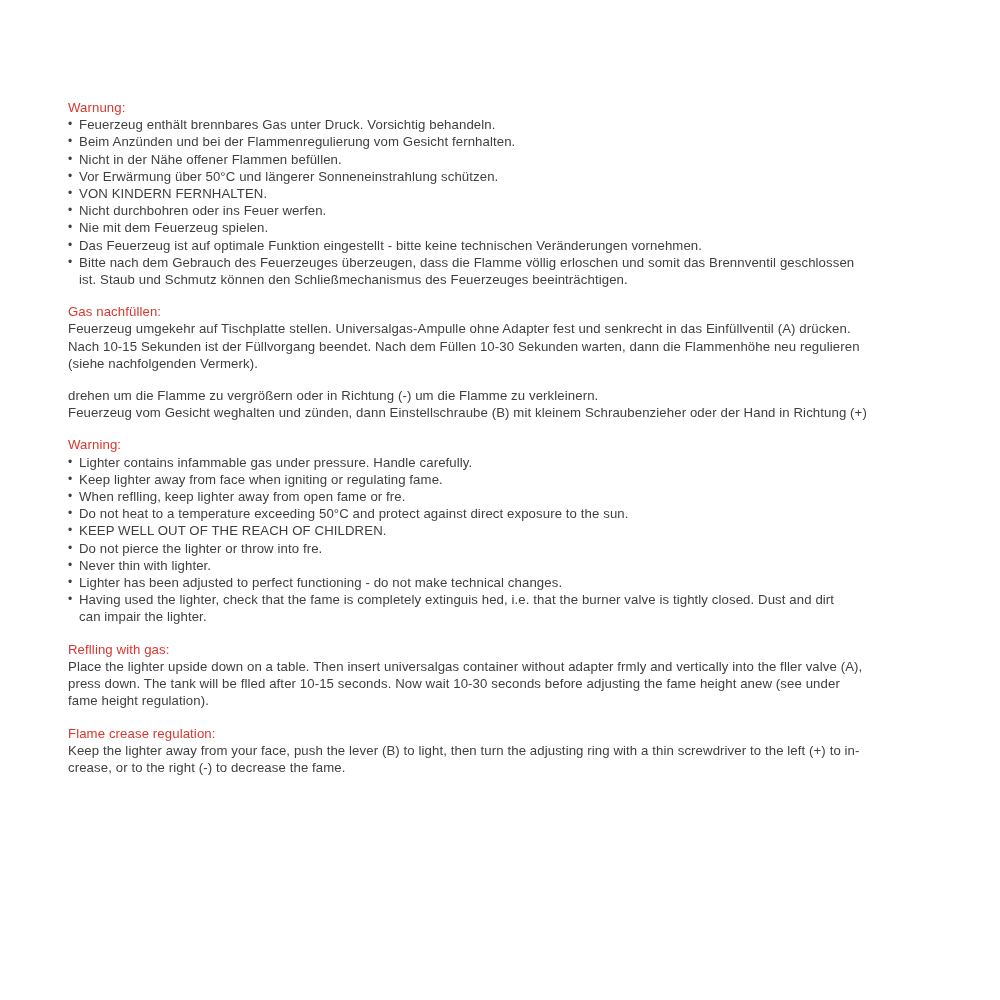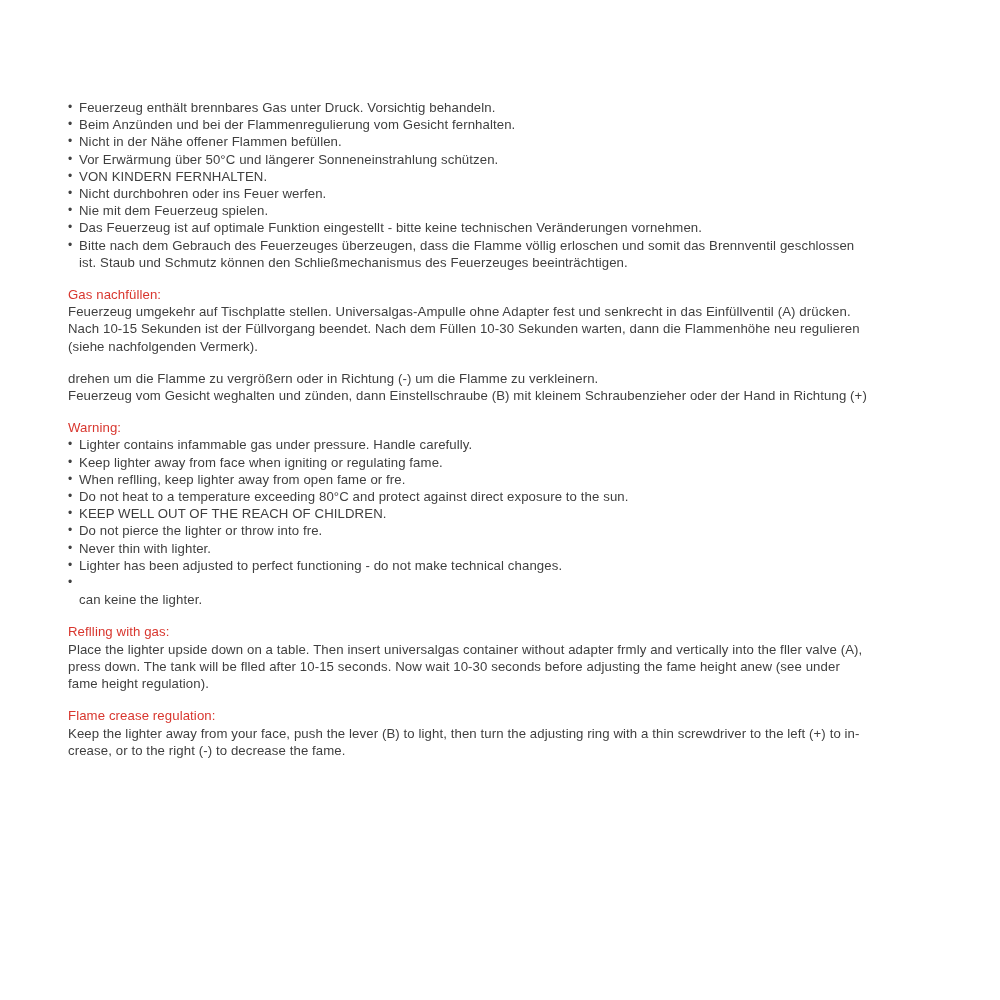--- a/index.html
+++ b/index.html
@@ -45,20 +45,21 @@
   }
   .cont-line {
     padding-left: 11px;
   }
 </style>
 </head>
 <body>
 
 <main id="sheet">
     <section class="section">
+      <div class="section-heading">Warnung:</div>
       <div class="bullet-line">
         <span class="bullet-glyph">•</span>
         <span>Feuerzeug enthält brennbares Gas unter Druck. Vorsichtig behandeln.</span>
       </div>
       <div class="bullet-line">
         <span class="bullet-glyph">•</span>
         <span>Beim Anzünden und bei der Flammenregulierung vom Gesicht fernhalten.</span>
       </div>
       <div class="bullet-line">
         <span class="bullet-glyph">•</span>
@@ -109,42 +110,43 @@
       <div class="bullet-line">
         <span class="bullet-glyph">•</span>
         <span>Keep lighter away from face when igniting or regulating fame.</span>
       </div>
       <div class="bullet-line">
         <span class="bullet-glyph">•</span>
         <span>When reflling, keep lighter away from open fame or fre.</span>
       </div>
       <div class="bullet-line">
         <span class="bullet-glyph">•</span>
-        <span>Do not heat to a temperature exceeding 80°C and protect against direct exposure to the sun.</span>
+        <span>Do not heat to a temperature exceeding 50°C and protect against direct exposure to the sun.</span>
       </div>
       <div class="bullet-line">
         <span class="bullet-glyph">•</span>
         <span>KEEP WELL OUT OF THE REACH OF CHILDREN.</span>
       </div>
       <div class="bullet-line">
         <span class="bullet-glyph">•</span>
         <span>Do not pierce the lighter or throw into fre.</span>
       </div>
       <div class="bullet-line">
         <span class="bullet-glyph">•</span>
         <span>Never thin with lighter.</span>
       </div>
       <div class="bullet-line">
         <span class="bullet-glyph">•</span>
         <span>Lighter has been adjusted to perfect functioning - do not make technical changes.</span>
       </div>
       <div class="bullet-line">
         <span class="bullet-glyph">•</span>
+        <span>Having used the lighter, check that the fame is completely extinguis hed, i.e. that the burner valve is tightly closed. Dust and dirt</span>
       </div>
-      <div class="text-line cont-line">can keine the lighter.</div>
+      <div class="text-line cont-line">can impair the lighter.</div>
     </section>
     <section class="section">
       <div class="section-heading">Reflling with gas:</div>
       <div class="text-line">Place the lighter upside down on a table. Then insert universalgas container without adapter frmly and vertically into the fller valve (A),</div>
       <div class="text-line">press down. The tank will be flled after 10-15 seconds. Now wait 10-30 seconds before adjusting the fame height anew (see under</div>
       <div class="text-line">fame height regulation).</div>
     </section>
     <section class="section">
       <div class="section-heading">Flame crease regulation:</div>
       <div class="text-line">Keep the lighter away from your face, push the lever (B) to light, then turn the adjusting ring with a thin screwdriver to the left (+) to in-</div>

